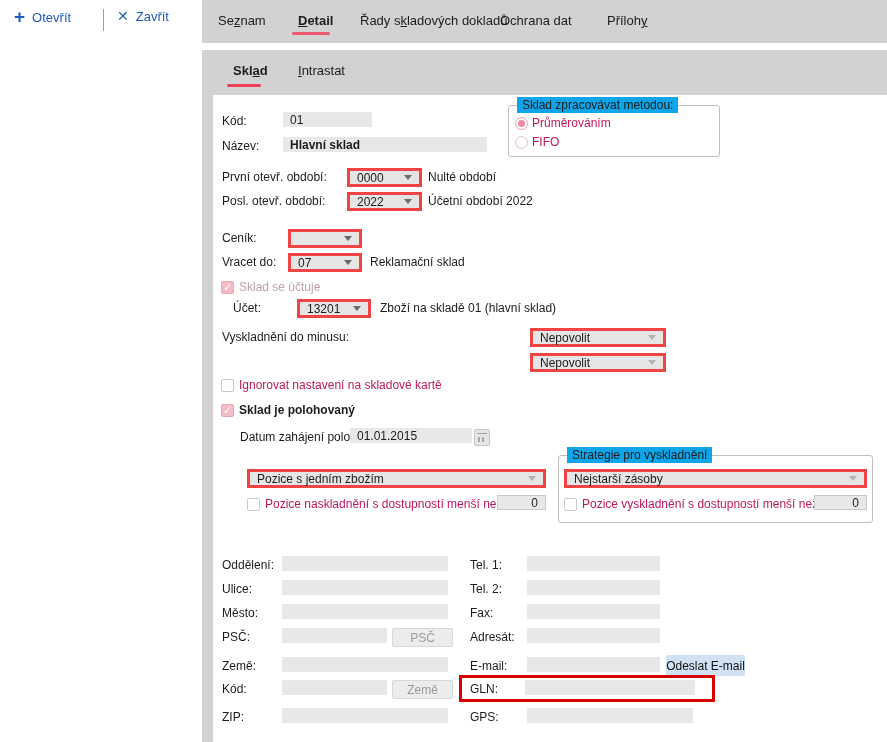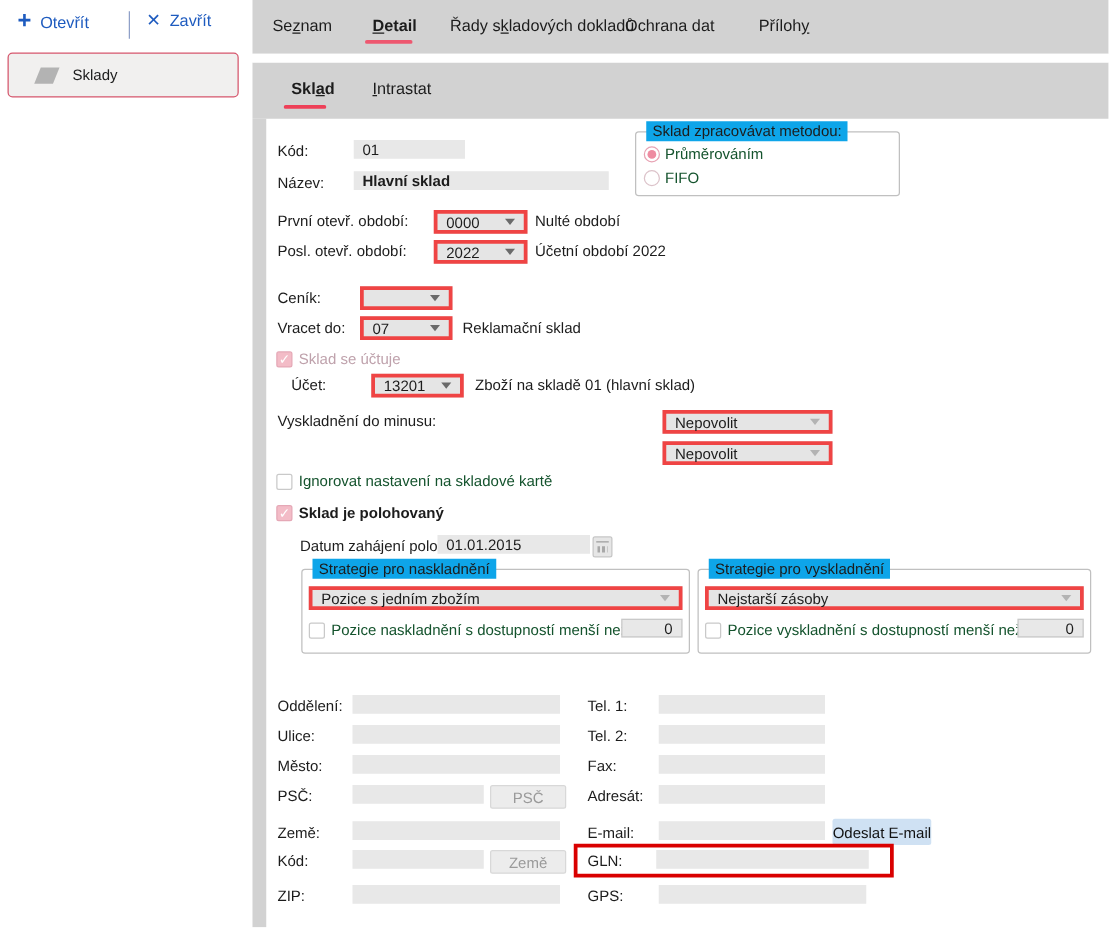--- a/index.html
+++ b/index.html
@@ -1,19 +1,19 @@
 <!DOCTYPE html>
 <html><head>
 <meta charset="utf-8">
 <style>
   html,body{margin:0;padding:0;background:#fff;}
   .root{position:relative;width:887px;height:742px;background:#ffffff;overflow:hidden;
         font-family:"Liberation Sans","DejaVu Sans",sans-serif;font-size:12px;color:#1c1c1c;}
   .lbl{position:absolute;height:19px;line-height:19px;white-space:nowrap;}
-  .dim{color:#14532d;}
+  .dim{color:#be185d;}
   .pinkdim{color:#bfa2ac;}
   .inp{position:absolute;height:15px;background:#e8e8e8;box-sizing:border-box;display:flex;
        align-items:center;padding:0 7px;white-space:nowrap;overflow:hidden;}
   .num{justify-content:flex-end;border:1px solid #c9c9c9;}
   .dd{position:absolute;height:19px;background:#e5e5e5;border:3px solid #ef4444;box-sizing:border-box;
       display:flex;align-items:center;padding:0 7px;cursor:default;}
   .dd .val{flex:1;white-space:nowrap;overflow:hidden;}
   .arrow{width:0;height:0;border-left:4px solid transparent;border-right:4px solid transparent;
          border-top:5px solid #6a6a6a;flex:none;}
   .dd.disabled .arrow{border-top-color:#b3b3b3;}
@@ -62,24 +62,20 @@
   <div class="tb-btn" style="left: 14px; top: 8px; color: rgb(30, 91, 191);">
     <span class="plus-icon">+</span>
     <span>Otevřít</span>
   </div>
   <div class="vsep" style="left:103px;top:9px;height:22px;"></div>
   <div class="tb-btn" style="left: 117px; top: 8px; color: rgb(30, 91, 191);">
     <span class="x-icon">✕</span>
     <span>Zavřít</span>
   </div>
 
-  <div class="side-item" style="border-color: rgb(213, 86, 108);">
-    <span class="para-icon"></span>
-    <span>Sklady</span>
-  </div>
 
   <div class="tabbg" style="left:202px;top:0;width:685px;height:43px;"></div>
   <div class="tabbg" style="left:202px;top:50px;width:685px;height:45px;"></div>
   <div style="position:absolute;left:202px;top:43px;width:685px;height:7px;background:#fff;"></div>
   <div class="tabbg" style="left:202px;top:95px;width:11px;height:647px;"></div>
 
   <div class="tab" style="left:218px;">
     <span>Se</span><span class="u">z</span><span>nam</span>
   </div>
   <div class="tab bold" style="left:298px;">
@@ -168,23 +164,20 @@
   <span class="chk" style="left:221px;top:379px;"></span>
   <div class="lbl dim" style="left:239px;top:376px;">Ignorovat nastavení na skladové kartě</div>
 
   <span class="chk checked" style="left:221px;top:404px;"></span>
   <div class="lbl bold" style="left:239px;top:401px;">Sklad je polohovaný</div>
 
   <div class="lbl" style="left:240px;top:428px;">Datum zahájení polohování:</div>
   <div class="inp" style="left:350px;top:428px;width:122px;">01.01.2015</div>
   <span class="cal-btn" style="left:474px;top:429px;"></span>
 
-  <div class="grp" style="left:241px;top:455px;width:311px;height:68px;">
-    <span class="grp-title">Strategie pro naskladnění</span>
-  </div>
   <div class="dd disabled" style="left:247px;top:469px;width:299px;">
     <span class="val">Pozice s jedním zbožím</span>
     <span class="arrow"></span>
   </div>
   <span class="chk" style="left:247px;top:498px;"></span>
   <div class="lbl dim" style="left:265px;top:495px;">Pozice naskladnění s dostupností menší než</div>
   <div class="inp num" style="left:497px;top:495px;width:49px;">0</div>
 
   <div class="grp" style="left:558px;top:455px;width:315px;height:68px;">
     <span class="grp-title">Strategie pro vyskladnění</span>

